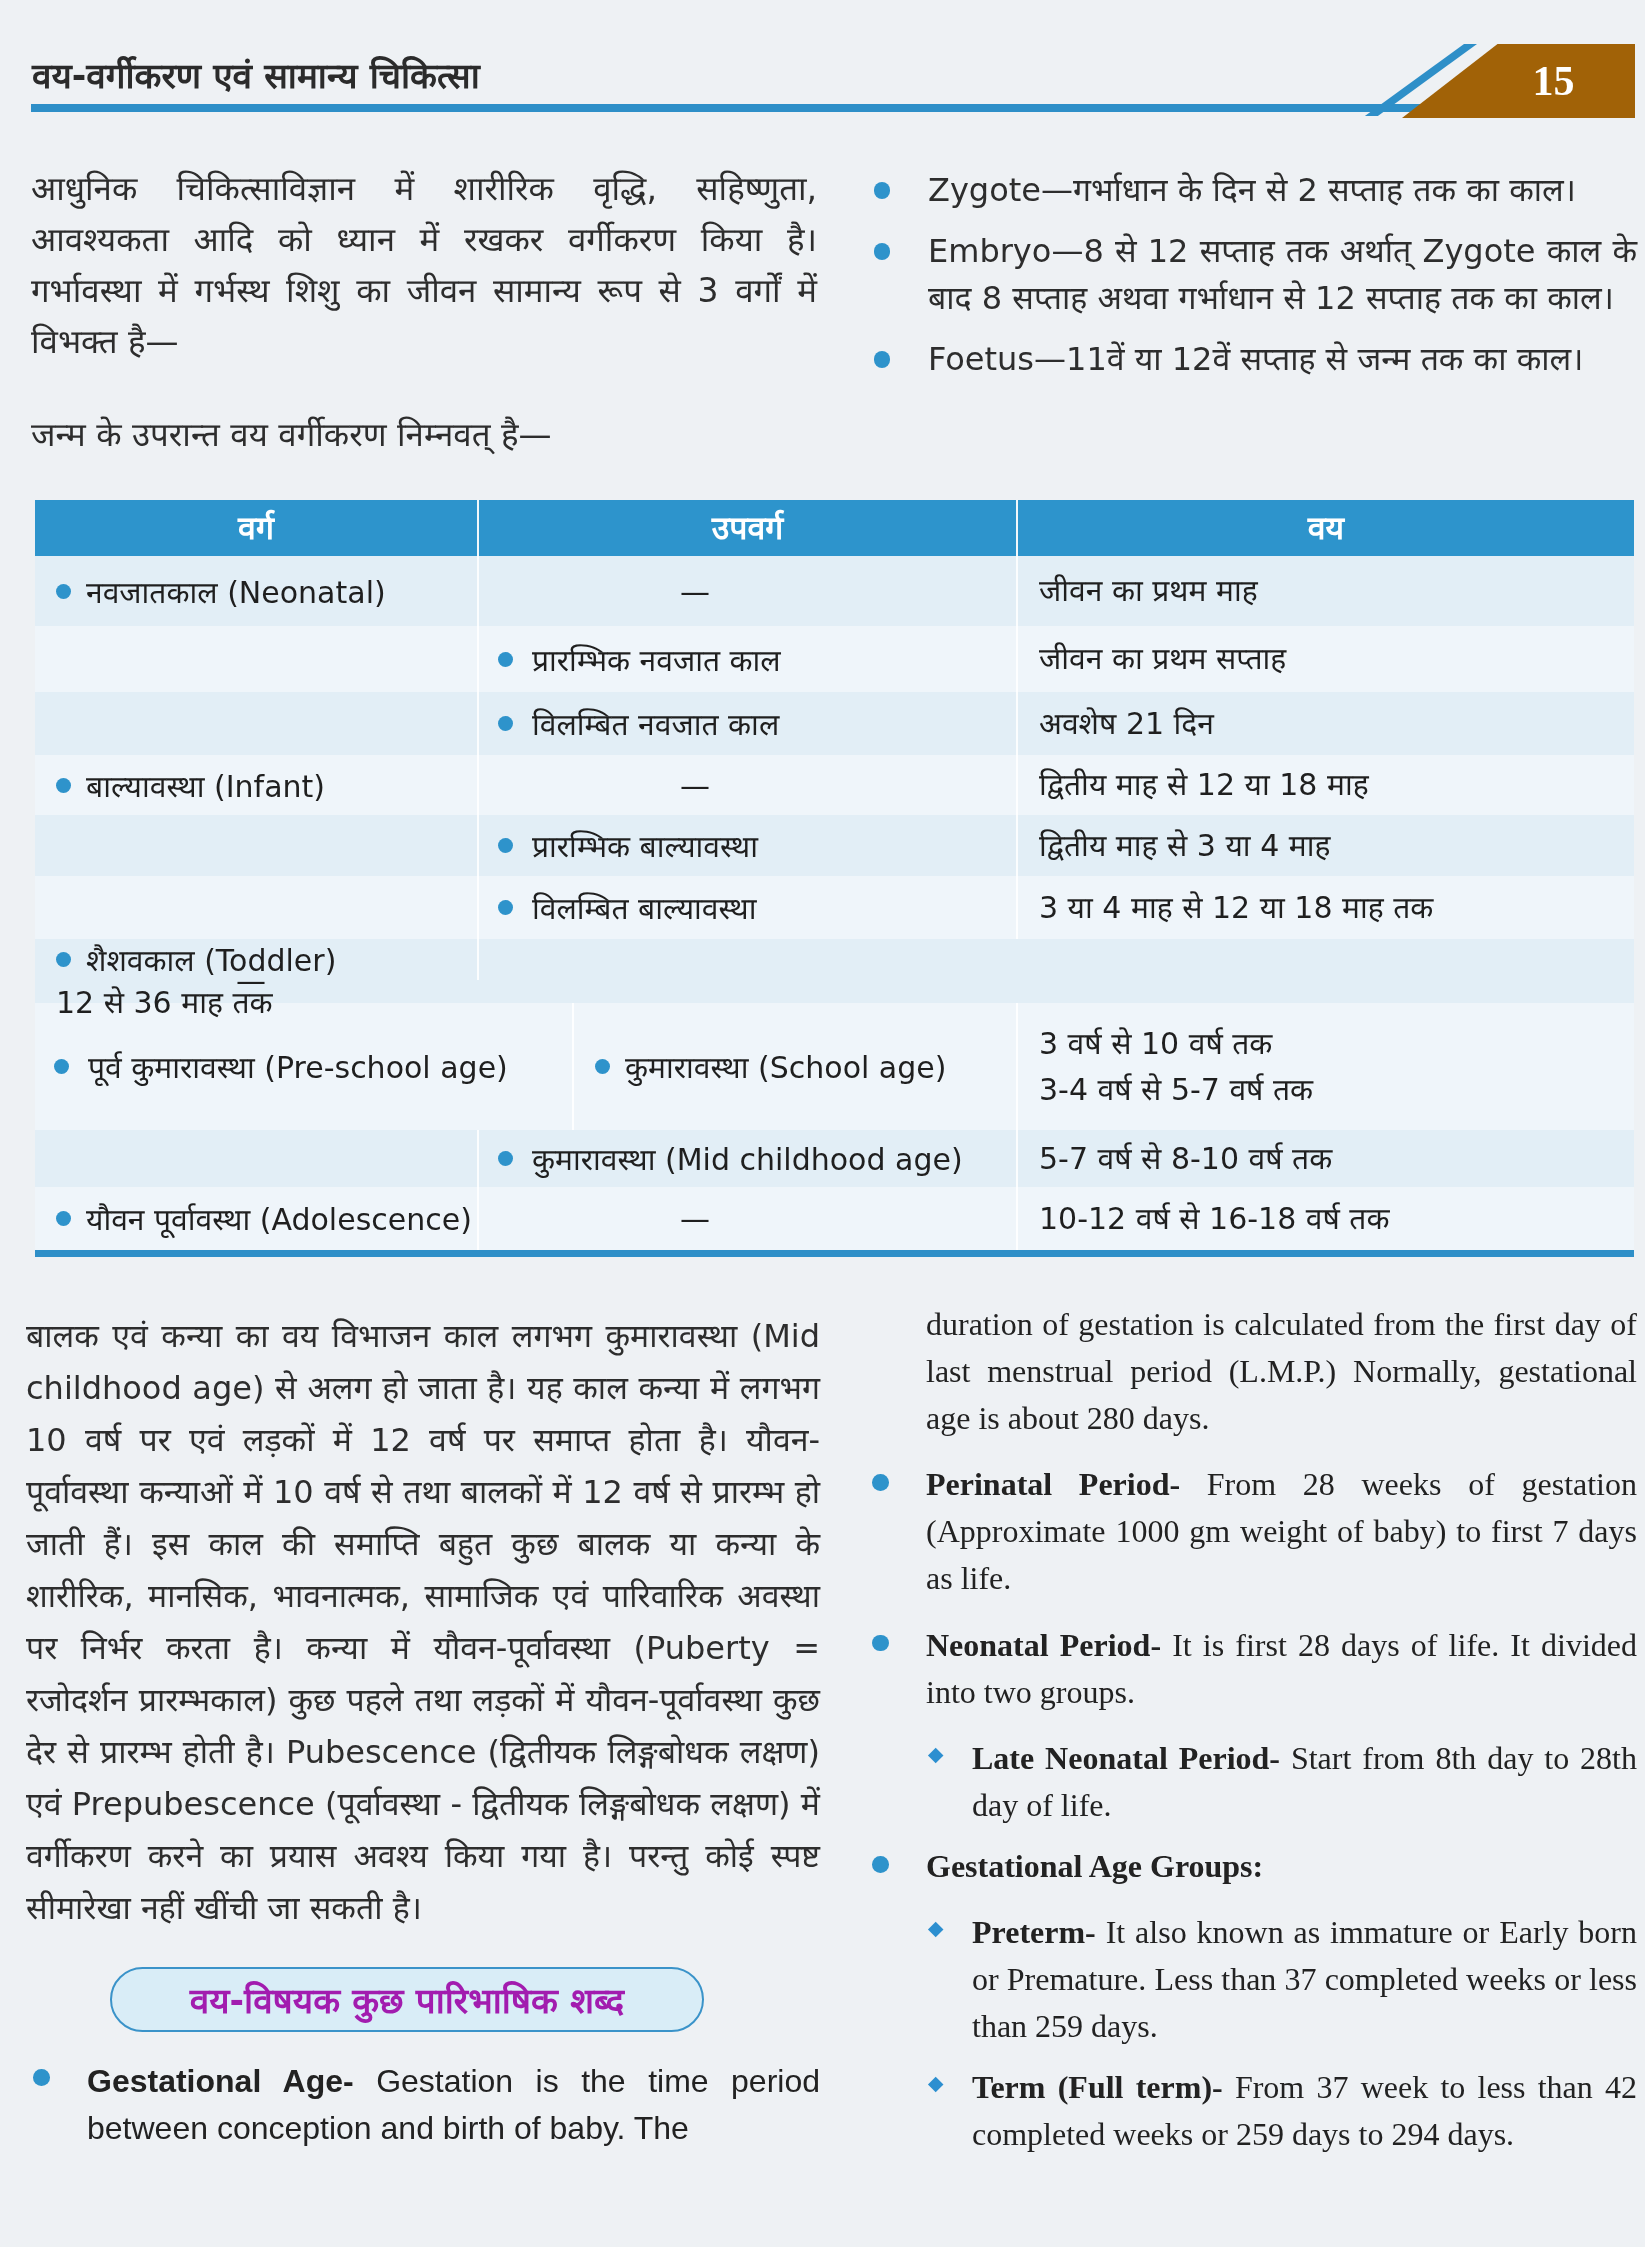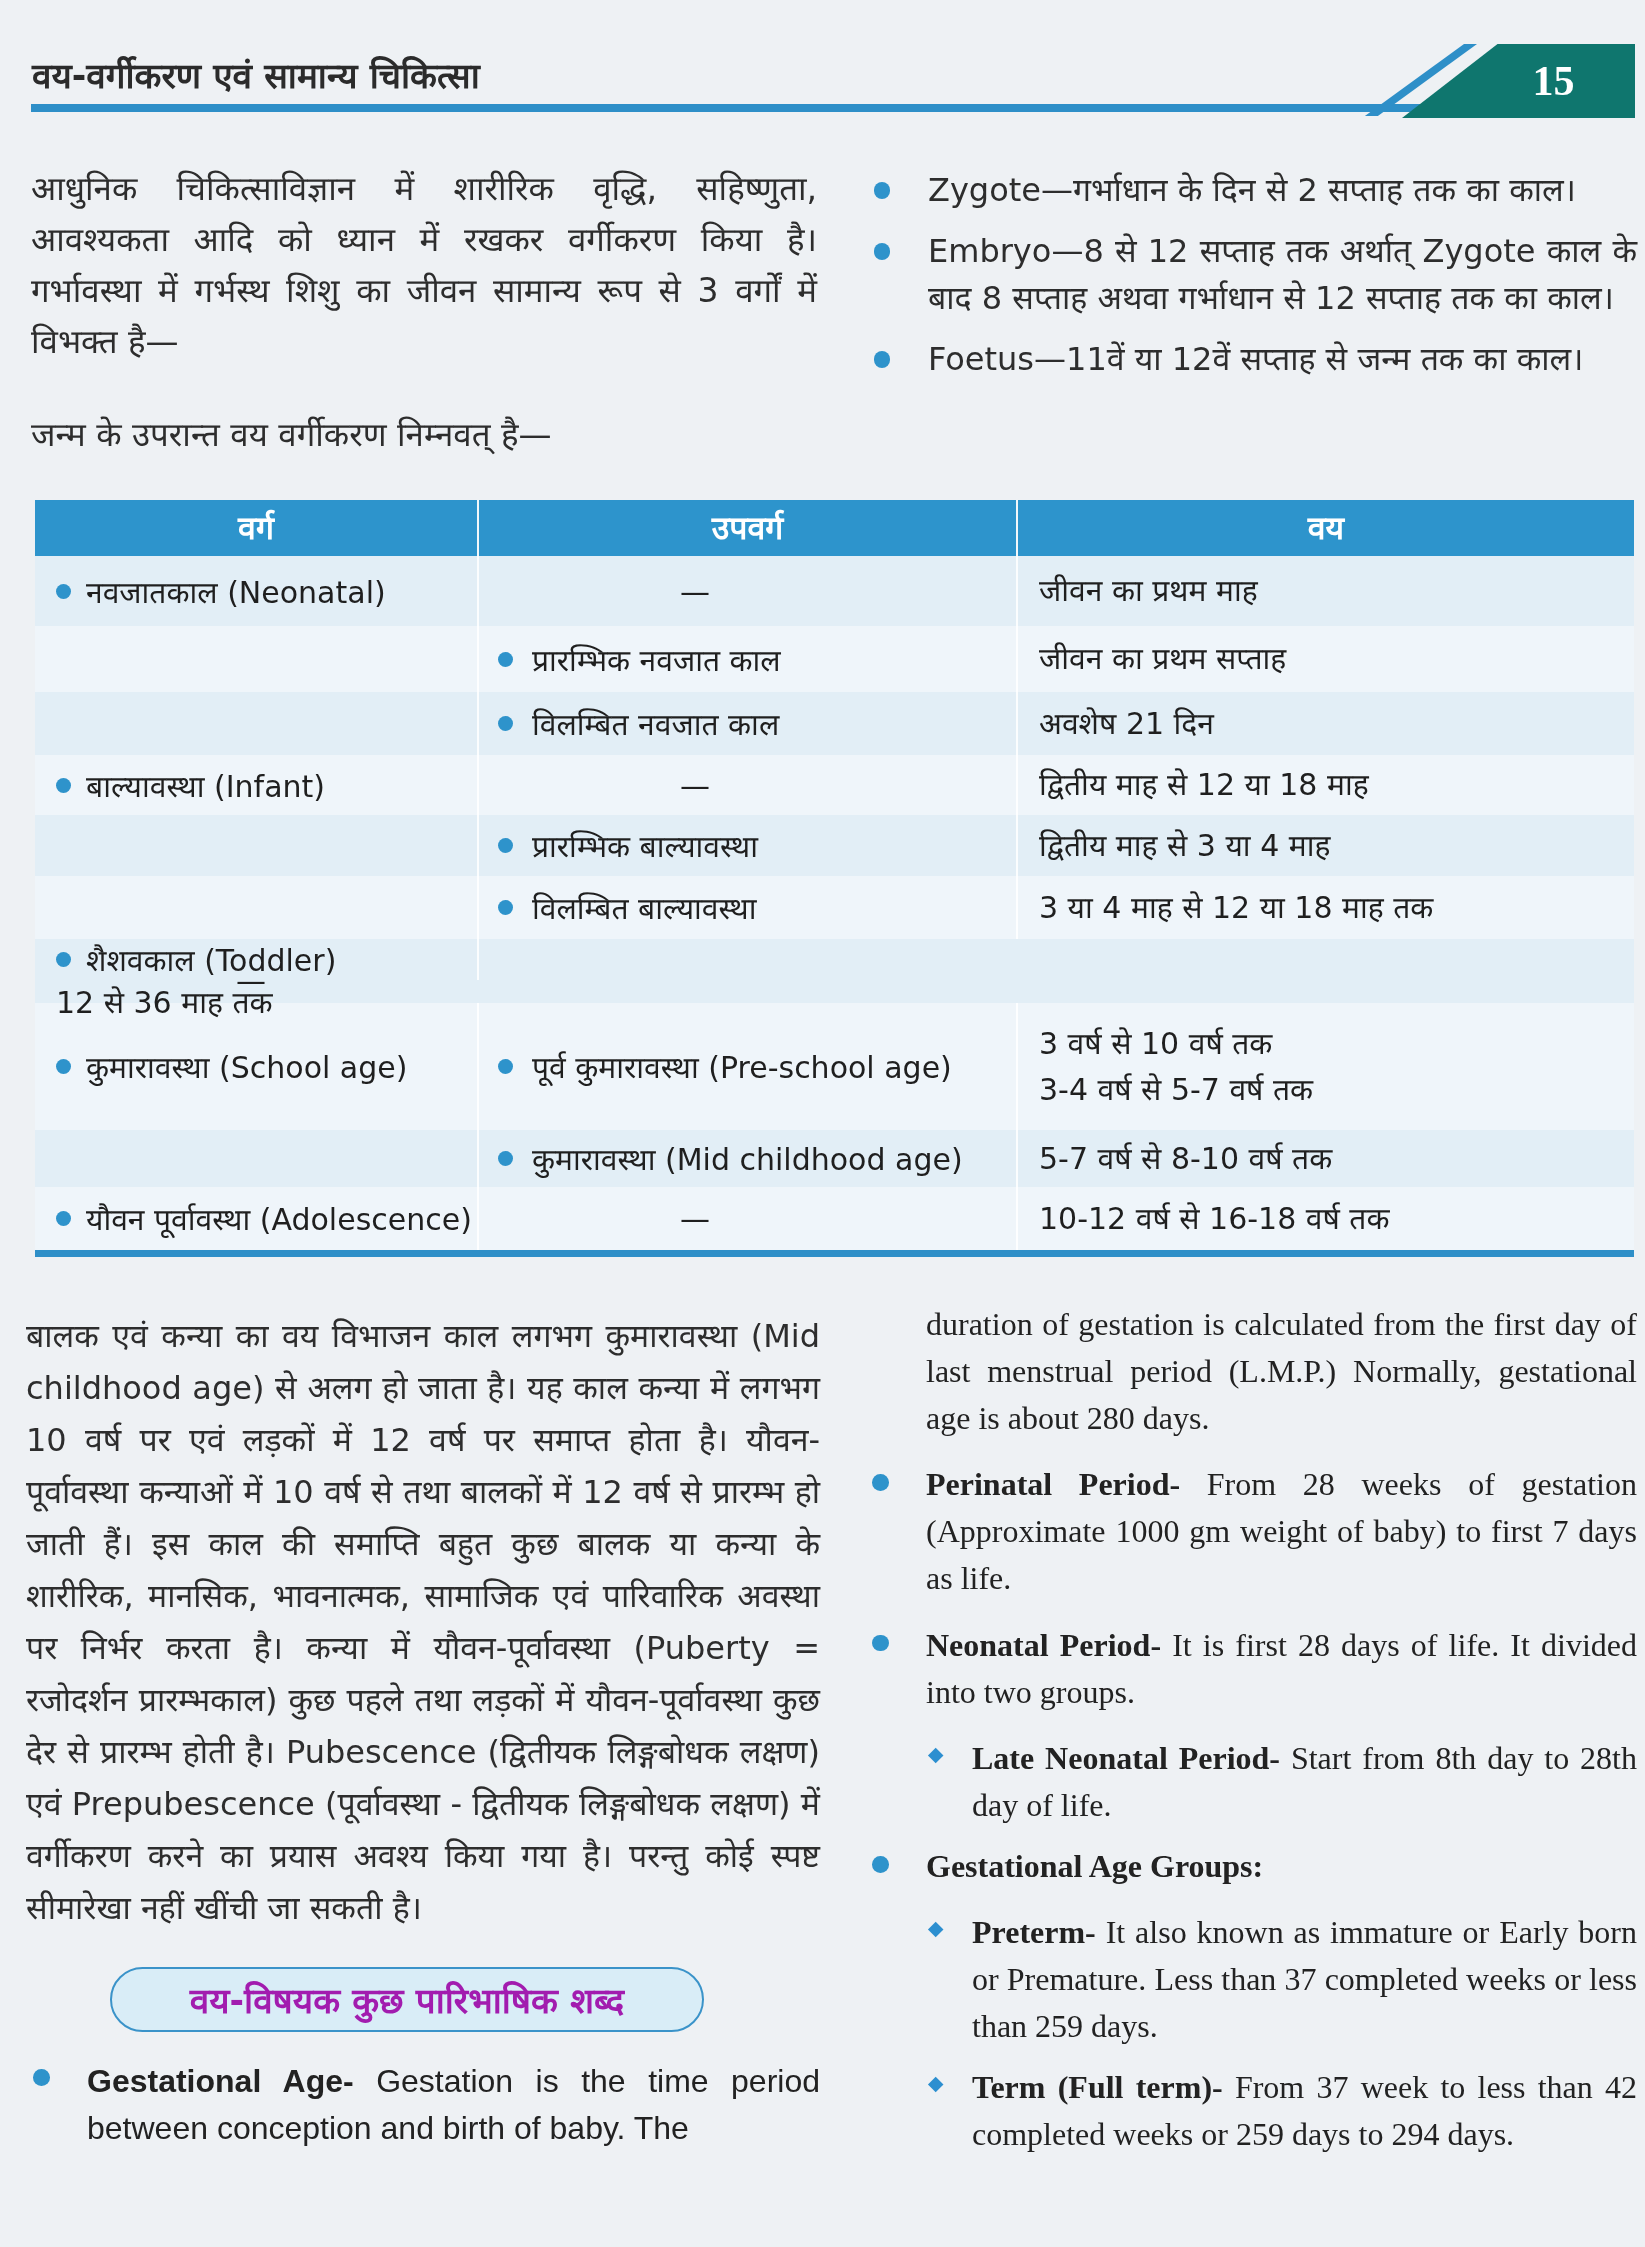--- a/index.html
+++ b/index.html
@@ -3,21 +3,21 @@
 <meta charset="utf-8">
 <style>
   html,body{margin:0;padding:0;background:#e7eaed;}
   #page{position:relative;width:1646px;height:2247px;background:#eef1f4;overflow:hidden;
         font-family:"DejaVu Sans",sans-serif;color:#2c2c2c;}
   
   .hdr-title{position:absolute;left:32px;top:51px;font-size:35px;font-weight:600;color:#2b2b2b;}
   .hdr-rule{position:absolute;left:31px;top:104px;width:1404px;height:8px;background:#2e8fc8;}
   .hdr-stripe{position:absolute;left:1464px;top:44px;width:13px;height:72px;background:#2e8fc8;
               transform:skewX(-54deg);transform-origin:top left;}
-  .hdr-tab{position:absolute;left:1402px;top:44px;width:233px;height:74px;background:#0f766e;
+  .hdr-tab{position:absolute;left:1402px;top:44px;width:233px;height:74px;background:#a16207;
            clip-path:polygon(41% 0,100% 0,100% 100%,0 100%);
            display:flex;align-items:center;justify-content:center;padding-left:70px;box-sizing:border-box;}
   .hdr-tab span{font-family:"Liberation Serif",serif;font-weight:bold;font-size:42px;color:#ffffff;}
   
   .intro-left{position:absolute;left:31px;top:163px;width:786px;font-size:33px;line-height:51px;
               text-align:justify;color:#2d2d2d;}
   .intro-left2{position:absolute;left:31px;top:411px;width:786px;font-size:33px;color:#2d2d2d;}
   .intro-right{position:absolute;left:865px;top:167px;width:772px;}
   .ib-item{position:relative;padding-left:63px;font-size:32px;line-height:47px;text-align:justify;
            margin-bottom:14px;color:#2d2d2d;}
@@ -147,27 +147,27 @@
           <div class="td c1">
             <span class="dot"></span>
             <span>शैशवकाल (Toddler)</span>
           </div>
           <div class="td c2">
             <span class="dash">—</span>
           </div>
           <div class="td c3">12 से 36 माह तक</div>
         </div>
         <div class="trow">
+          <div class="td c2">
+            <span class="dot"></span>
+            <span>पूर्व कुमारावस्था (Pre-school age)</span>
+          </div>
           <div class="td c1">
             <span class="dot"></span>
             <span>कुमारावस्था (School age)</span>
-          </div>
-          <div class="td c2">
-            <span class="dot"></span>
-            <span>पूर्व कुमारावस्था (Pre-school age)</span>
           </div>
           <div class="td c3">3 वर्ष से 10 वर्ष तक
 3-4 वर्ष से 5-7 वर्ष तक</div>
         </div>
         <div class="trow">
           <div class="td c1"></div>
           <div class="td c2">
             <span class="dot"></span>
             <span>कुमारावस्था (Mid childhood age)</span>
           </div>

